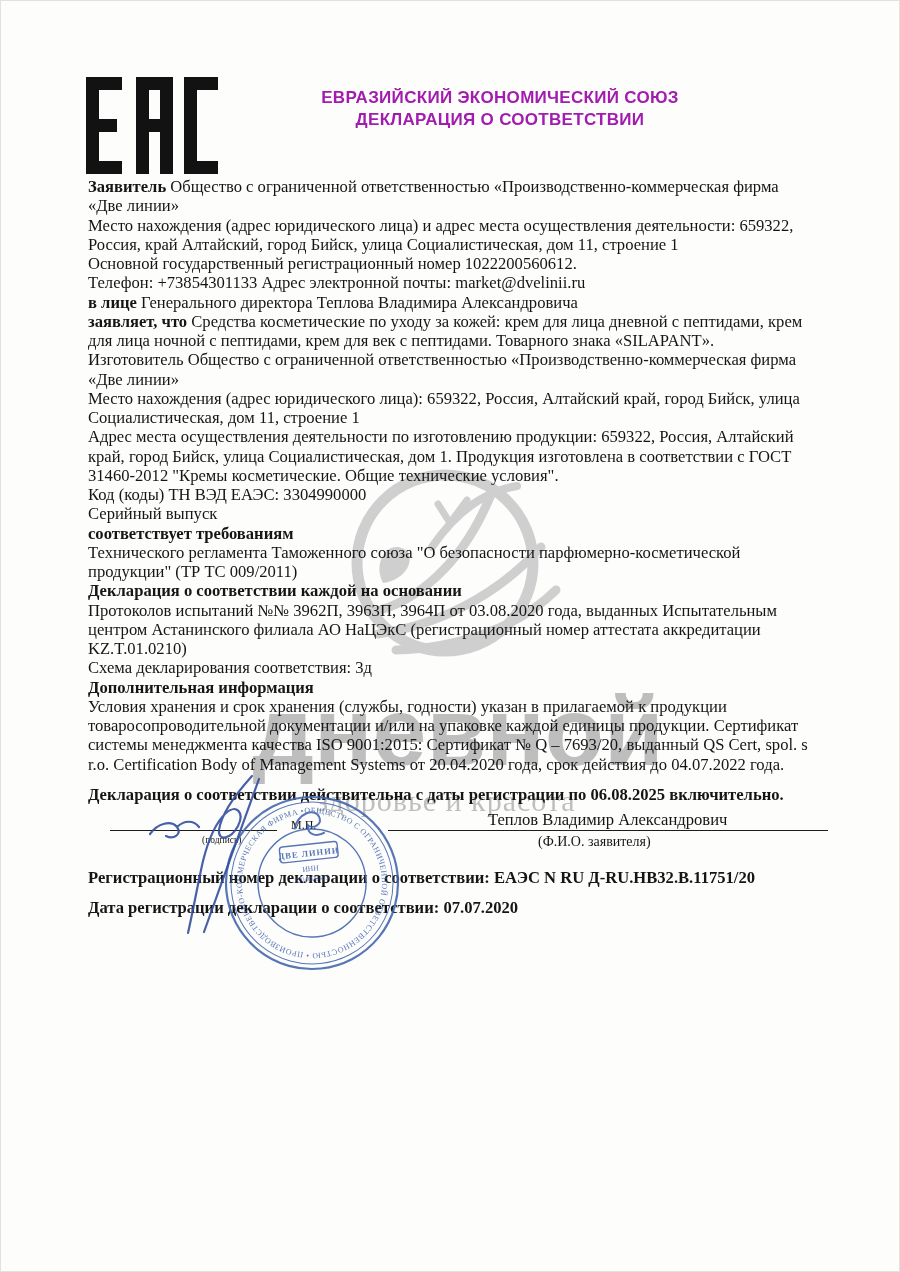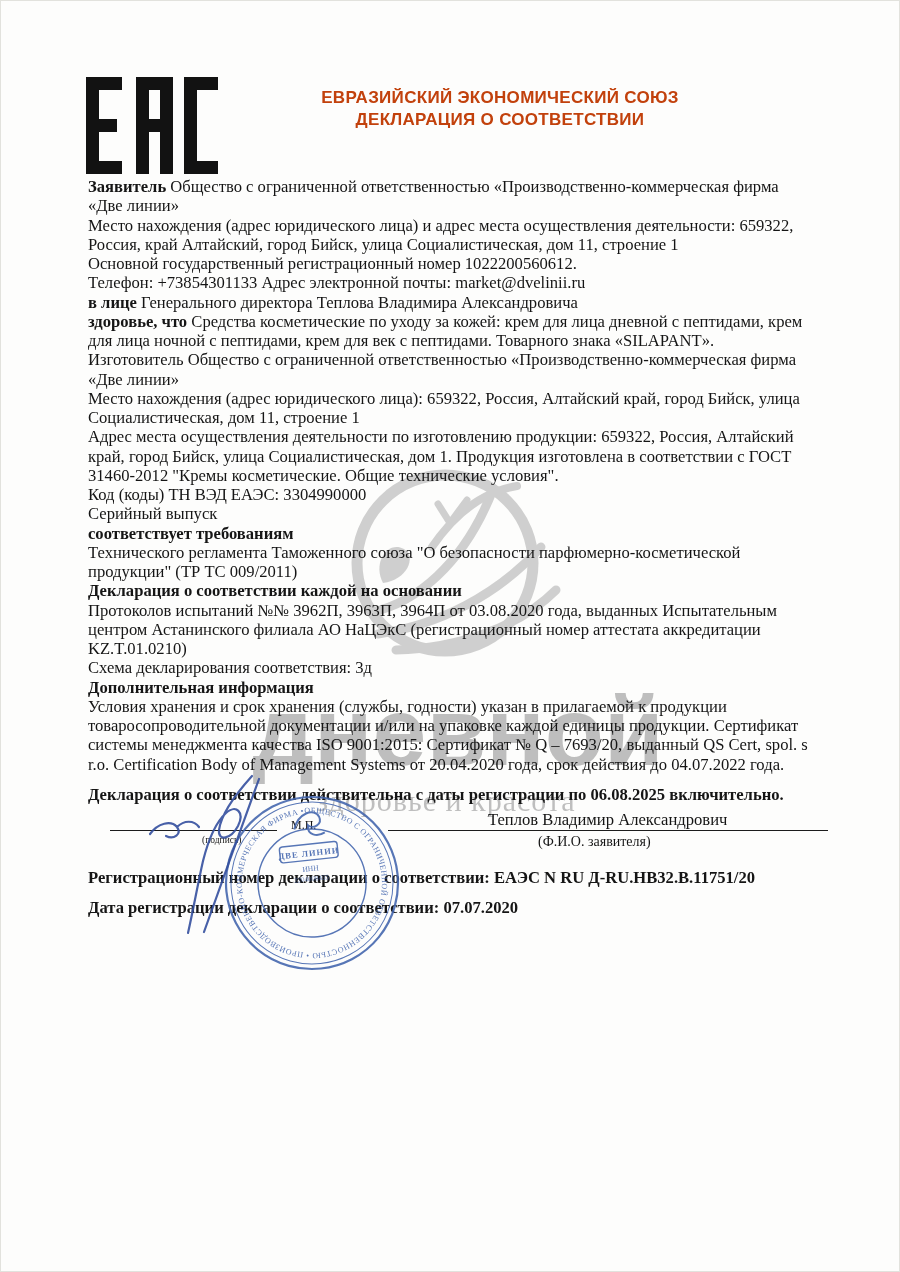--- a/index.html
+++ b/index.html
@@ -7,21 +7,21 @@
     position:relative;width:900px;height:1272px;margin:0 auto;
     background:#fdfdfc;overflow:hidden;color:#151515;
     font-family:"Liberation Serif",serif;
     box-shadow:inset 0 0 0 1px #e2e2dd;
   }
   
   .eac{position:absolute;left:86px;top:77px;}
   .doc-title{
     position:absolute;left:240px;top:87px;width:520px;text-align:center;
     font-family:"Liberation Sans",sans-serif;font-weight:bold;
-    font-size:17px;line-height:21.5px;letter-spacing:.3px;color:#c2410c;
+    font-size:17px;line-height:21.5px;letter-spacing:.3px;color:#a21caf;
   }
   
   .body-text{
     position:absolute;left:88px;top:177px;width:726px;
     font-size:16.6px;line-height:19.25px;
   }
   .bp{margin:0;}
   .bp b{font-weight:bold;}
   .bp.gap{margin-top:11px;}
   
@@ -92,21 +92,21 @@
       <div>ЕВРАЗИЙСКИЙ ЭКОНОМИЧЕСКИЙ СОЮЗ</div>
       <div>ДЕКЛАРАЦИЯ О СООТВЕТСТВИИ</div>
     </div>
 
     <div class="body-text">
       <p class="bp"><b>Заявитель </b><span>Общество с ограниченной ответственностью «Производственно-коммерческая фирма «Две линии»</span></p>
       <p class="bp"><b></b><span>Место нахождения (адрес юридического лица) и адрес места осуществления деятельности: 659322, Россия, край Алтайский, город Бийск, улица Социалистическая, дом 11, строение 1</span></p>
       <p class="bp"><b></b><span>Основной государственный регистрационный номер 1022200560612.</span></p>
       <p class="bp"><b></b><span>Телефон: +73854301133 Адрес электронной почты: market@dvelinii.ru</span></p>
       <p class="bp"><b>в лице </b><span>Генерального директора Теплова Владимира Александровича</span></p>
-      <p class="bp"><b>здоровье, что </b><span>Средства косметические по уходу за кожей: крем для лица дневной с пептидами, крем для лица ночной с пептидами, крем для век с пептидами. Товарного знака «SILAPANT».</span></p>
+      <p class="bp"><b>заявляет, что </b><span>Средства косметические по уходу за кожей: крем для лица дневной с пептидами, крем для лица ночной с пептидами, крем для век с пептидами. Товарного знака «SILAPANT».</span></p>
       <p class="bp"><b></b><span>Изготовитель Общество с ограниченной ответственностью «Производственно-коммерческая фирма «Две линии»</span></p>
       <p class="bp"><b></b><span>Место нахождения (адрес юридического лица): 659322, Россия, Алтайский край, город Бийск, улица Социалистическая, дом 11, строение 1</span></p>
       <p class="bp"><b></b><span>Адрес места осуществления деятельности по изготовлению продукции: 659322, Россия, Алтайский край, город Бийск, улица Социалистическая, дом 1. Продукция изготовлена в соответствии с ГОСТ 31460-2012 "Кремы косметические. Общие технические условия".</span></p>
       <p class="bp"><b></b><span>Код (коды) ТН ВЭД ЕАЭС: 3304990000</span></p>
       <p class="bp"><b></b><span>Серийный выпуск</span></p>
       <p class="bp"><b>соответствует требованиям</b><span></span></p>
       <p class="bp"><b></b><span>Технического регламента Таможенного союза "О безопасности парфюмерно-косметической продукции" (ТР ТС 009/2011)</span></p>
       <p class="bp"><b>Декларация о соответствии каждой на основании</b><span></span></p>
       <p class="bp"><b></b><span>Протоколов испытаний №№ 3962П, 3963П, 3964П от 03.08.2020 года, выданных Испытательным центром Астанинского филиала АО НаЦЭкС (регистрационный номер аттестата аккредитации KZ.T.01.0210)</span></p>
       <p class="bp"><b></b><span>Схема декларирования соответствия: 3д</span></p>

